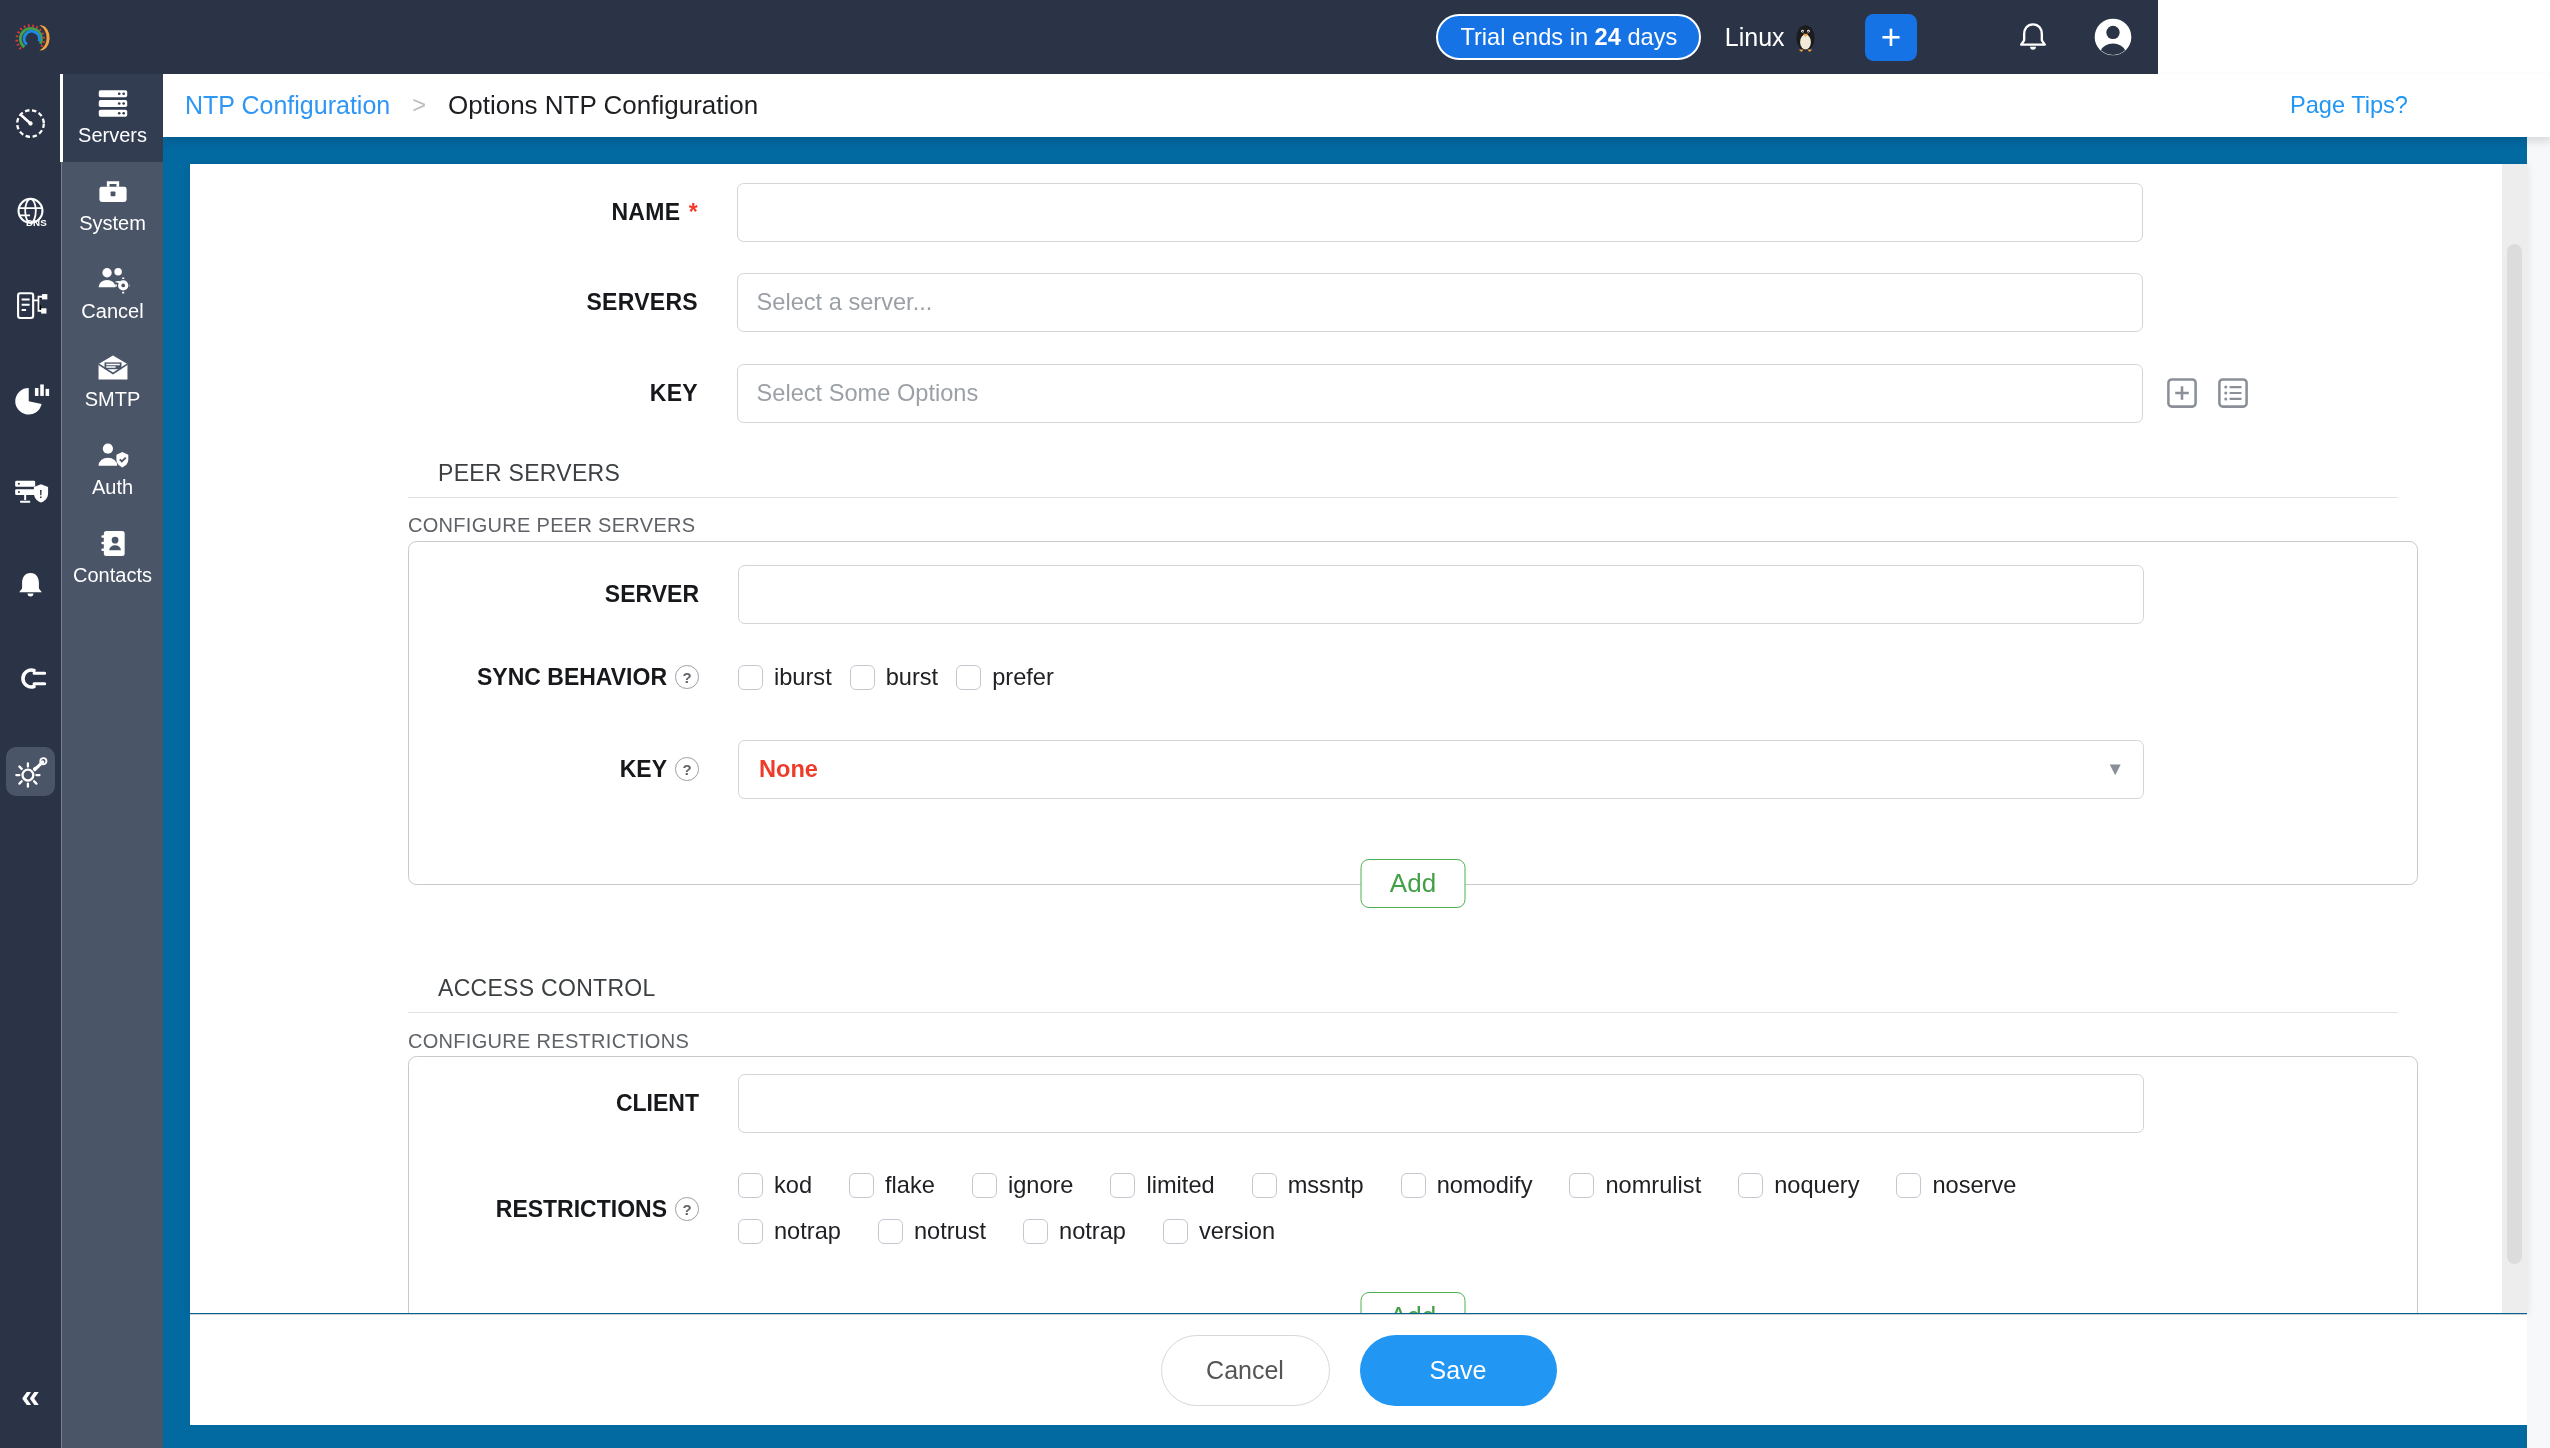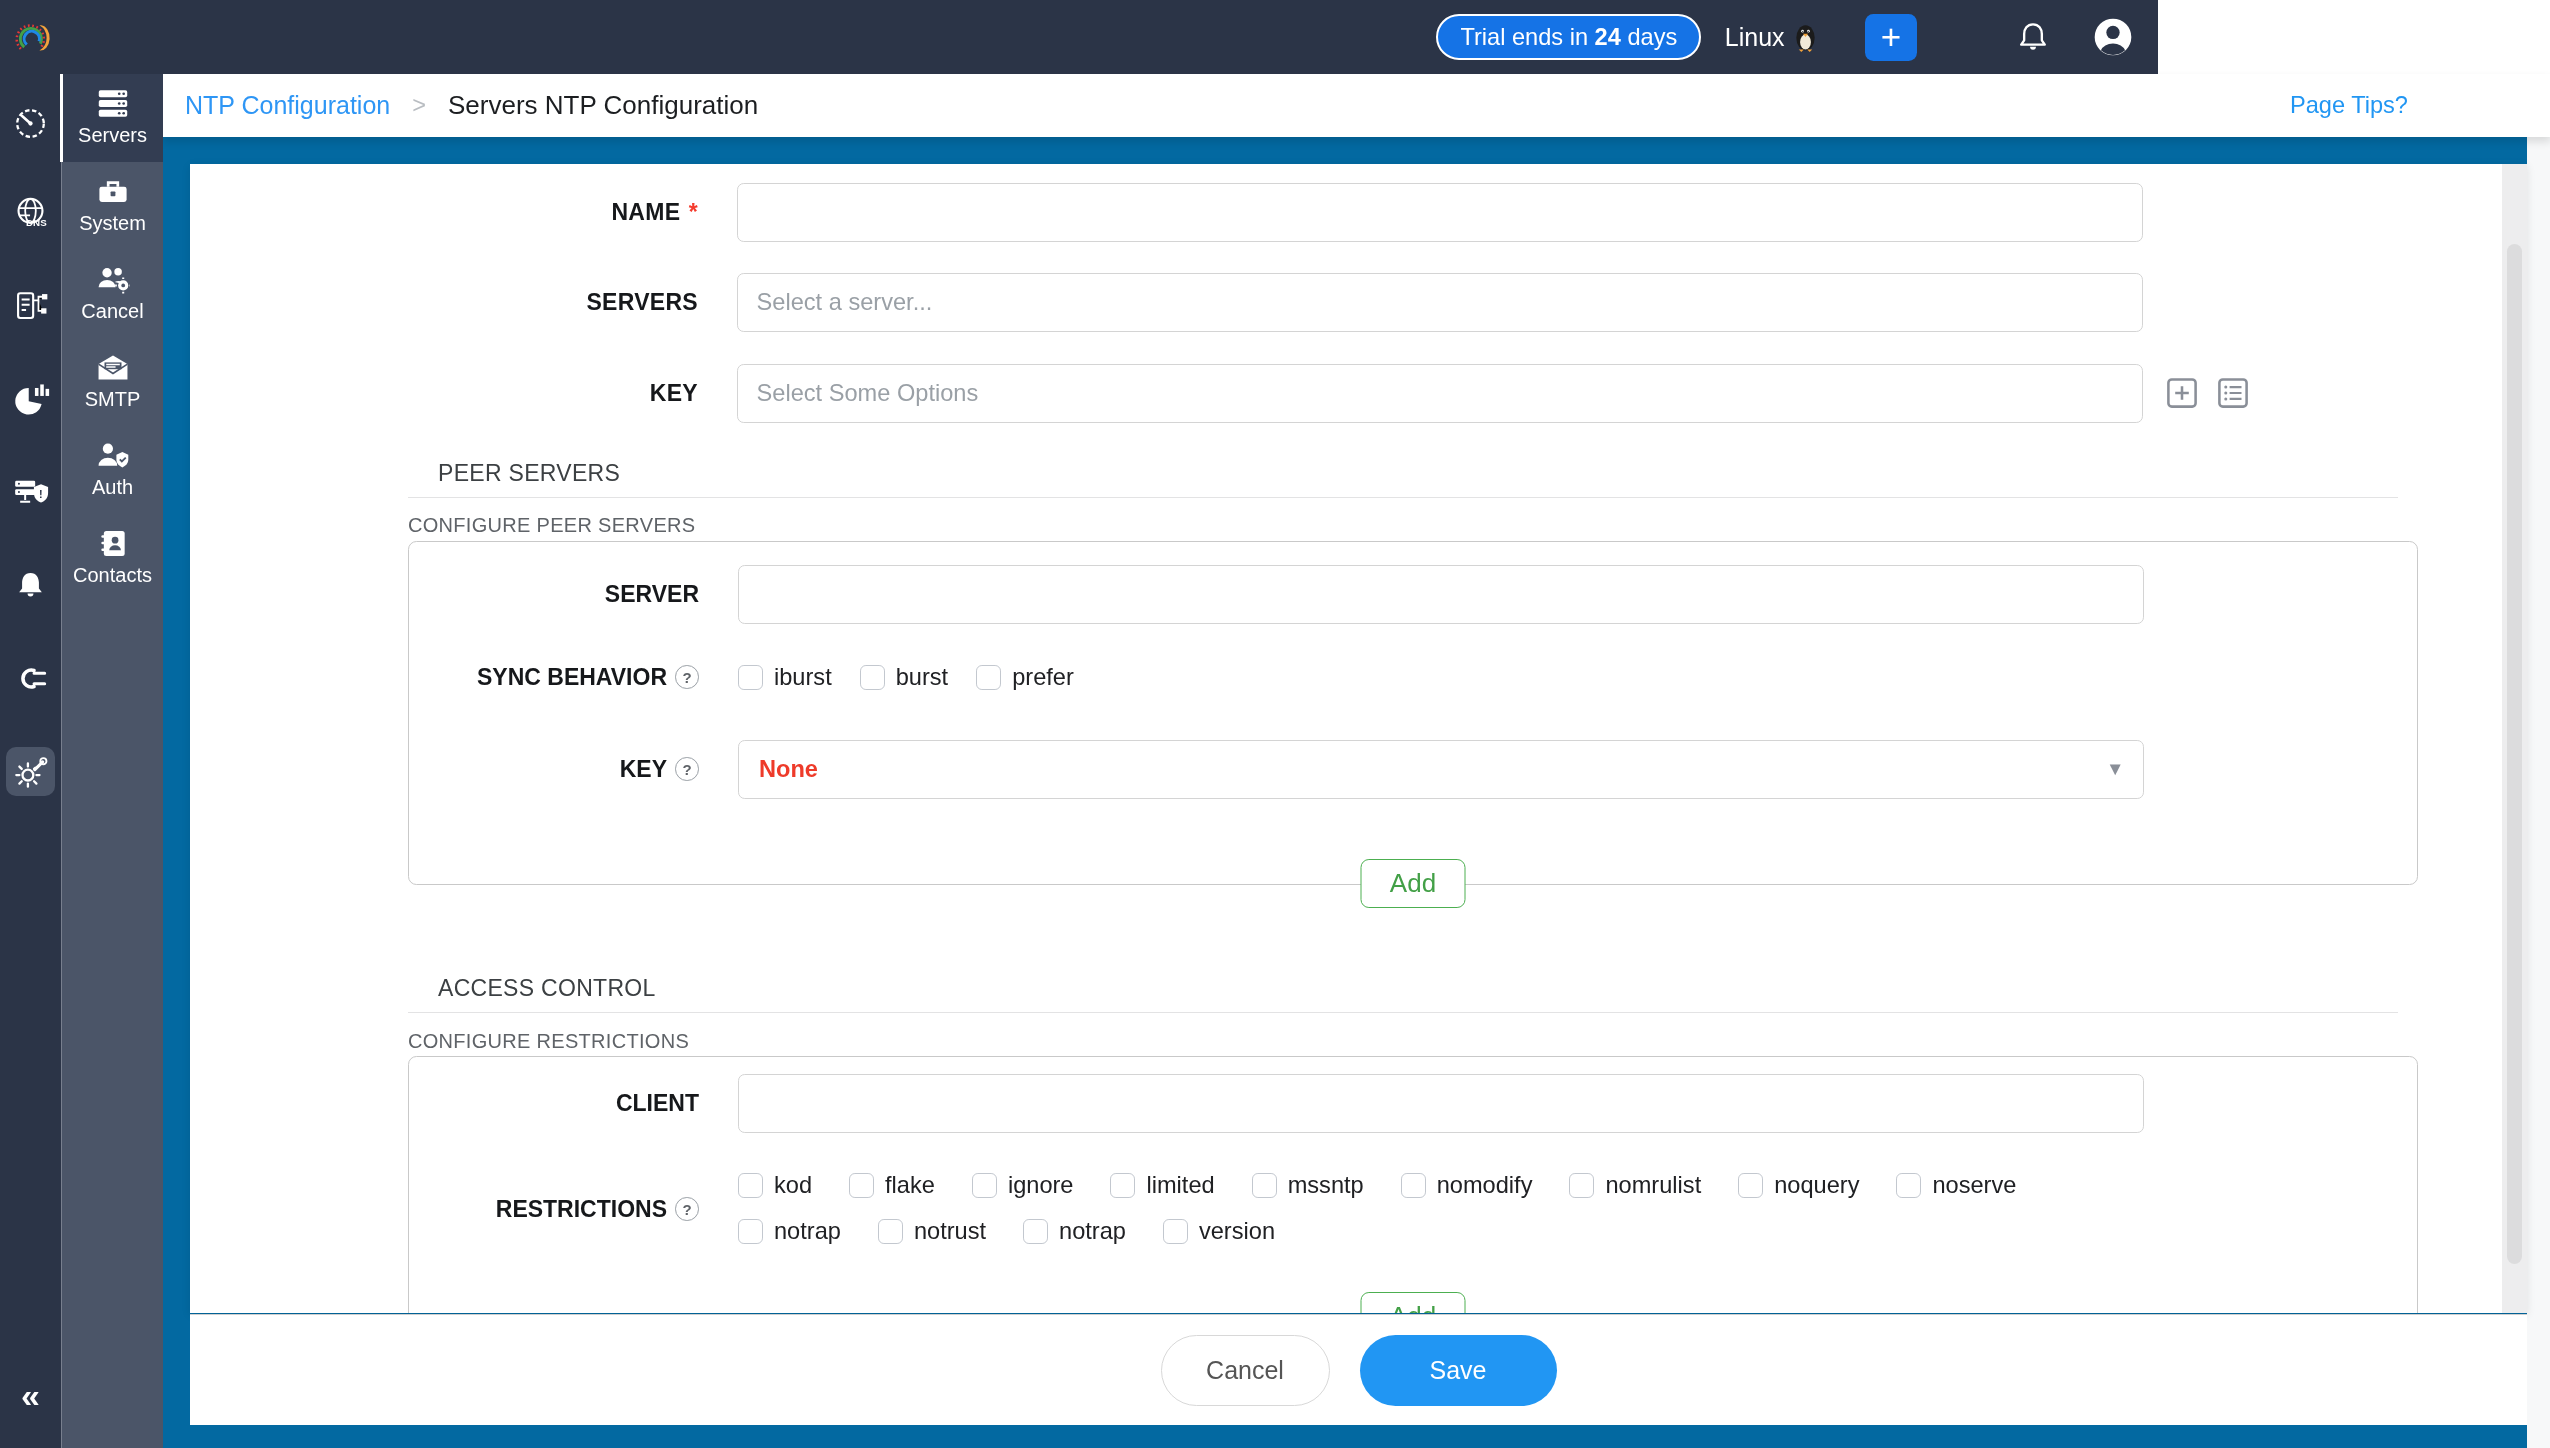--- a/index.html
+++ b/index.html
@@ -82,21 +82,21 @@
   .gbox.access { height:337px; }
 
   .brow { display:flex; align-items:center; }
   .blabel { width:290px; flex:none; display:flex; justify-content:flex-end; align-items:center;
             gap:8.4px; font-size:23px; font-weight:bold; color:#16181b; }
   .bctl { margin-left:39px; }
   .help { width:23.6px; height:23.6px; border:1.7px solid #9aa0a6; border-radius:50%; color:#5f6368;
           font-size:15px; font-weight:bold; display:flex; align-items:center; justify-content:center;
           flex:none; }
 
-  .opts { display:flex; gap:28px; align-items:center; }
+  .opts { display:flex; gap:18px; align-items:center; }
   .opts.wide { gap:37px; }
   .opt { display:flex; align-items:center; gap:11px; font-size:23.6px; color:#202124; }
   .cb { width:25px; height:25px; border:1.7px solid #c3c8cf; border-radius:5.9px; background:#fff;
         flex:none; }
 
   .sel { width:1406px; height:59px; border:0.8px solid #d4d4d4; border-radius:6.7px; background:#fff;
          display:flex; align-items:center; padding:0 20px; position:relative; }
   .sel-val { color:#ee3b2a; font-weight:bold; font-size:23.6px; }
   .caret { position:absolute; right:18.6px; color:#8a8f98; font-size:18.6px; }
 
@@ -326,21 +326,21 @@
       <span class="nav2-label">Contacts</span>
     </div>
   </div>
 
   <div class="content">
     <div class="rightstrip"></div>
 
     <div class="pagehead">
       <span class="bc-parent">NTP Configuration</span>
       <span class="bc-sep">&gt;</span>
-      <span class="bc-current">Servers NTP Configuration</span>
+      <span class="bc-current">Options NTP Configuration</span>
       <span class="pagehead-spacer"></span>
       <span class="page-tips">Page Tips?</span>
     </div>
 
     <div class="card">
 
       <div class="frow mt-name">
         <div class="flabel">
           <span>NAME</span>
             <span class="req">*</span>

